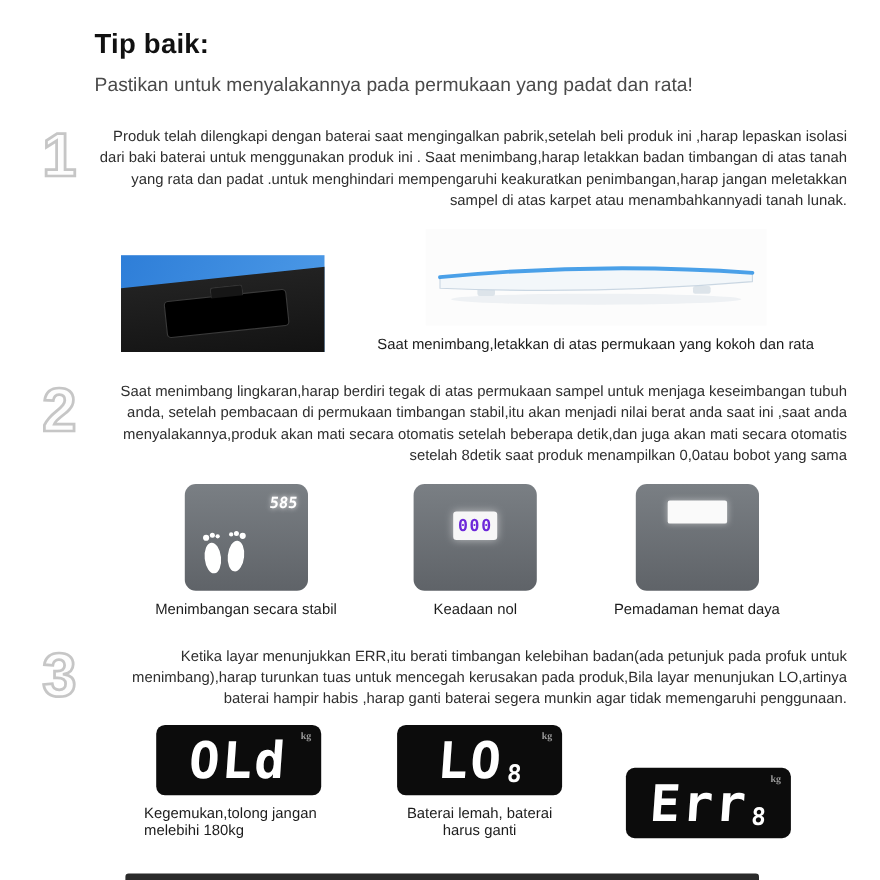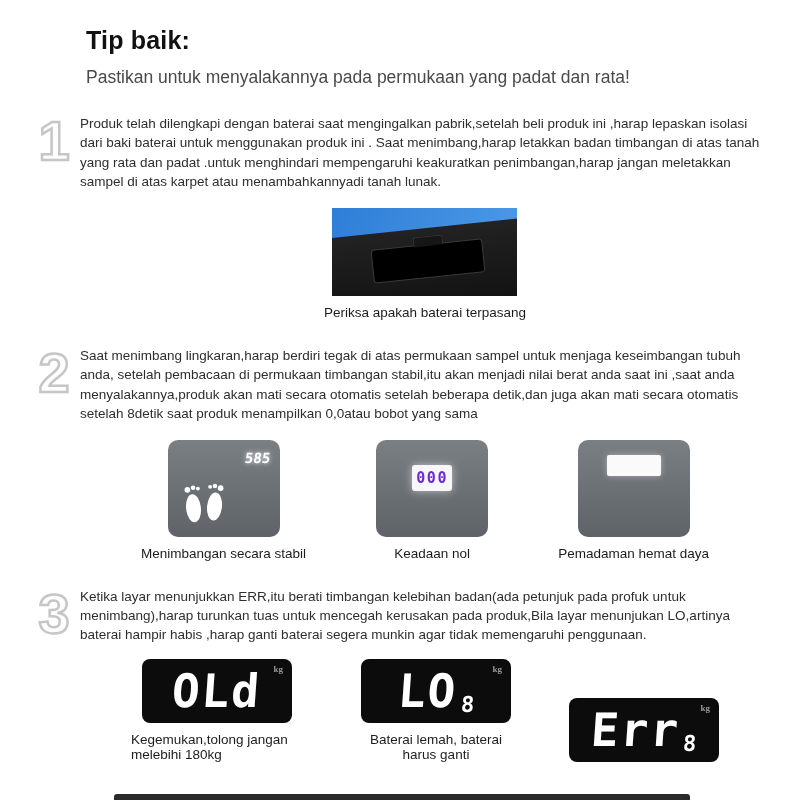--- a/index.html
+++ b/index.html
@@ -21,21 +21,21 @@
   .step { display: flex; align-items: flex-start; margin: 26px 30px 0 36px; }
   .step-num {
     flex: 0 0 36px;
     font-size: 56px; line-height: .95; font-weight: 700;
     color: #fdfdfd;
     -webkit-text-stroke: 2.5px #c6c6c6;
     text-align: center; margin-top: 0;
     user-select: none;
   }
   .step-content { flex: 1; margin-left: 8px; }
-  .step-text { font-size: 13.5px; line-height: 1.44; color: #2e2e2e; max-width: 700px; }
+  .step-text { font-size: 13.5px; line-height: 1.44; color: #2e2e2e; max-width: 700px; text-align: right; }
 
   .figrow { display: flex; justify-content: center; align-items: flex-end; margin-top: 16px; }
   .figrow-1 { gap: 48px; }
   .figrow-2 { gap: 70px; }
   .figrow-3 { gap: 58px; margin-top: 14px; }
   figure { display: flex; flex-direction: column; align-items: center; }
   figcaption { margin-top: 9px; font-size: 13.5px; color: #1c1c1c; text-align: center; line-height 1.3; }
   .nowrap { white-space: nowrap; }
 
   
@@ -139,23 +139,34 @@
     <div class="step-num">1</div>
     <div class="step-content">
       <p class="step-text">Produk telah dilengkapi dengan baterai saat mengingalkan pabrik,setelah beli produk ini ,harap lepaskan isolasi dari baki baterai untuk  menggunakan produk ini . Saat menimbang,harap letakkan badan timbangan di atas tanah yang rata dan padat .untuk menghindari mempengaruhi keakuratkan penimbangan,harap jangan meletakkan sampel di atas karpet atau menambahkannyadi tanah lunak.</p>
       <div class="figrow figrow-1">
 
         <figure>
           <div class="img-battery">
             <div class="scale-corner"></div>
             <div class="battery-door"></div>
           </div>
-          <figcaption class="nowrap">Periksa apakah baterai terpasang</figcaption>
-        </figure>
-
+        </figure>
+
+        <figure>
+          <div class="img-sideview">
+            <svg width="300" height="80" viewBox="0 0 300 80">
+              <ellipse cx="150" cy="60" rx="132" ry="5" fill="#eef1f4"></ellipse>
+              <rect x="42" y="50" width="16" height="7" rx="2" fill="#dde4ea"></rect>
+              <rect x="238" y="48" width="16" height="7" rx="2" fill="#dde4ea"></rect>
+              <path d="M8 40 Q150 26 292 36 L292 44 Q150 56 8 50 Z" fill="#f3f7fa" stroke="#c9d6e2" stroke-width="1"></path>
+              <path d="M8 40 Q150 26 292 36" stroke="#4aa0e8" stroke-width="3.5" fill="none" stroke-linecap="round"></path>
+            </svg>
+          </div>
+          <figcaption class="nowrap">Saat menimbang,letakkan di atas permukaan yang kokoh dan rata</figcaption>
+        </figure>
 
       </div>
     </div>
   </div>
 
   <div class="step">
     <div class="step-num">2</div>
     <div class="step-content">
       <p class="step-text">Saat menimbang lingkaran,harap berdiri tegak di atas permukaan sampel untuk menjaga keseimbangan tubuh anda, setelah pembacaan di permukaan timbangan stabil,itu akan menjadi nilai berat anda saat ini ,saat anda menyalakannya,produk akan mati secara otomatis setelah beberapa detik,dan juga akan mati secara otomatis setelah 8detik saat produk menampilkan 0,0atau bobot yang sama</p>
       <div class="figrow figrow-2">

